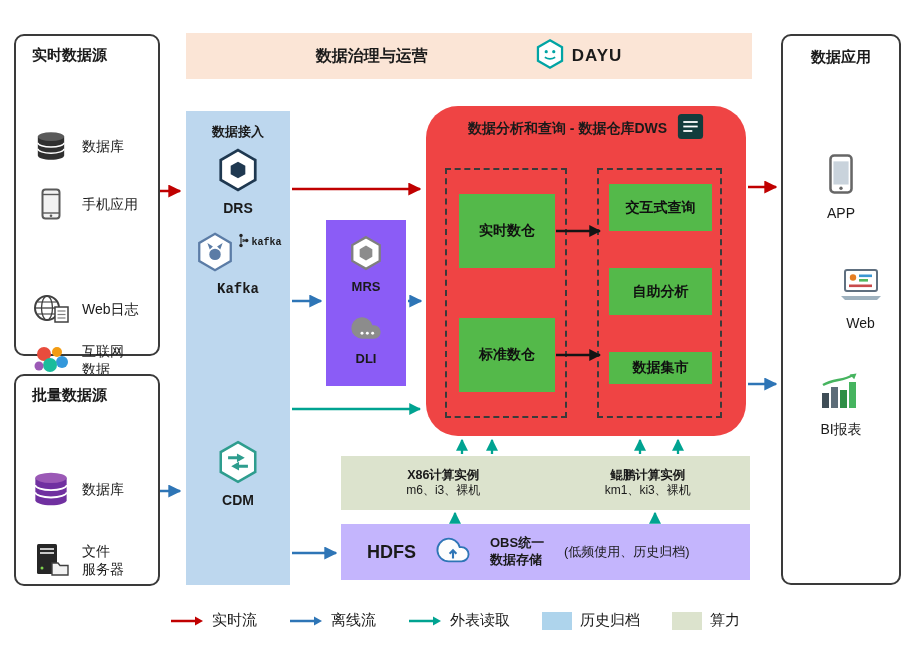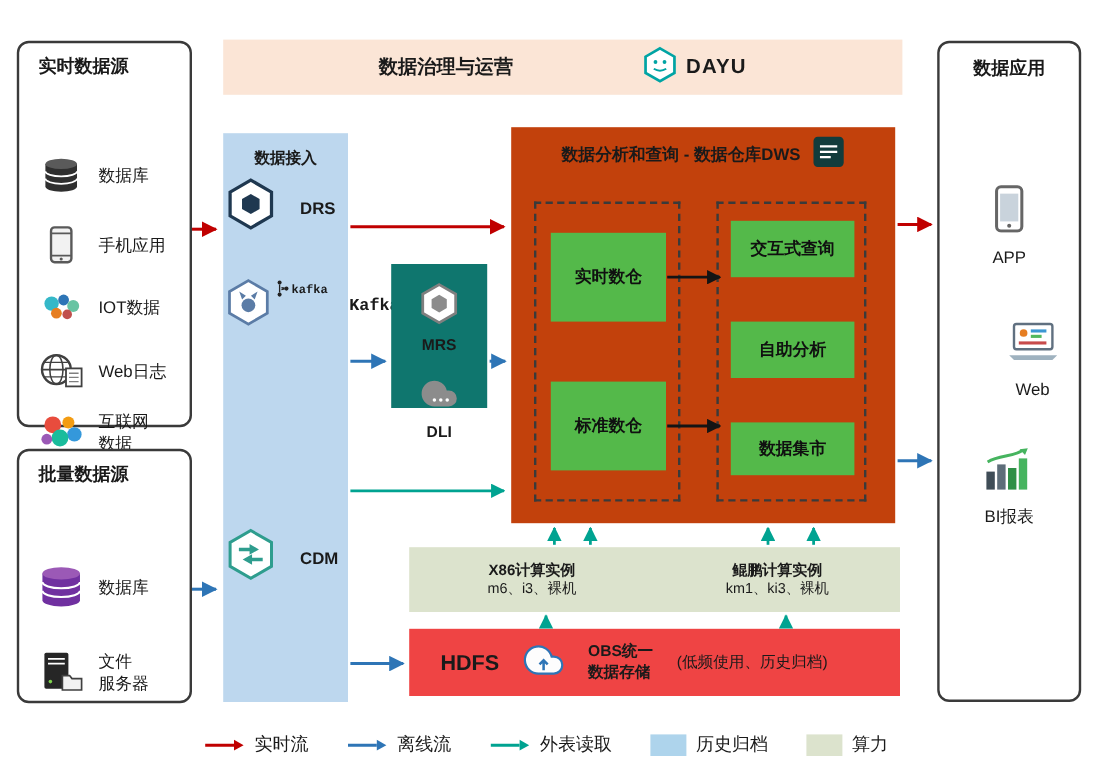--- a/index.html
+++ b/index.html
@@ -18,45 +18,45 @@
   
   .gov-bar { left:186px; top:33px; width:566px; height:46px; background:#fbe5d6;
              display:flex; align-items:center; justify-content:center; gap:106px; }
   .gov-title { font-size:16px; font-weight:bold; }
   .gov-logo { display:flex; align-items:center; gap:6px; }
   .gov-product { font-size:17px; font-weight:bold; letter-spacing:1px; }
 
   
   .acc { left:186px; top:111px; width:104px; height:474px; background:#bdd7ee; }
   .acc-title { font-size:13px; font-weight:bold; text-align:center; padding-top:12px; }
-  .acc-item { position:absolute; left:0; width:100%; display:flex; flex-direction:row; align-items:center; gap:18px; }
+  .acc-item { position:absolute; left:0; width:100%; display:flex; flex-direction:column; align-items:center; gap:3px; }
   .acc-label { font-weight:bold; font-size:14px; }
   .kafka-row { display:flex; align-items:flex-start; gap:2px; }
   .kafka-mark { display:flex; align-items:center; gap:2px; margin-top:2px; }
   .kafka-mark span { font-size:10px; font-weight:bold; }
 
   
-  .mid { left:326px; top:220px; width:80px; height:120px; background:#0f766e; }
+  .mid { left:326px; top:220px; width:80px; height:166px; background:#8b5cf6; }
   .mid-item { position:absolute; left:0; width:100%; display:flex; flex-direction:column; align-items:center; gap:3px; }
   .mid-label { font-weight:bold; font-size:13px; }
 
   
-  .dws { left:426px; top:106px; width:320px; height:330px; background:#c2410c; }
+  .dws { left:426px; top:106px; width:320px; height:330px; background:#ef4444;border-radius:32px; }
   .dws-title-row { position:absolute; left:0; right:0; top:7px; display:flex; align-items:center; justify-content:center; gap:10px; }
   .dws-title { font-weight:bold; font-size:14px; }
   .dashed { position:absolute; border:2px dashed #3a3a3a; }
   .module { position:absolute; background:#54b94a; display:flex; align-items:center; justify-content:center;
             font-weight:bold; font-size:14px; color:#101010; text-align:center; }
 
   
   .compute { left:341px; top:456px; width:409px; height:54px; background:#dce3cd; display:flex; }
   .compute-half { flex:1; display:flex; flex-direction:column; align-items:center; justify-content:center; line-height:1.3; }
   .compute-title { font-size:12.5px; font-weight:bold; }
   .compute-sub { font-size:12px; }
-  .hdfs { left:341px; top:524px; width:409px; height:56px; background:#ef4444;
+  .hdfs { left:341px; top:524px; width:409px; height:56px; background:#c4b5fd;
           display:flex; align-items:center; gap:14px; padding-left:26px; }
   .hdfs-label { font-size:18px; font-weight:bold; }
   .obs-label { width:60px; font-size:13px; font-weight:bold; line-height:1.3; }
   .obs-note { font-size:13px; }
 
   
   .app-item { position:absolute; left:0; width:100%; display:flex; flex-direction:column; align-items:center; gap:7px; }
   .app-label { font-size:14px; }
 
   
@@ -109,32 +109,20 @@
     <div class="src-row" style="top:104px;">
       <span class="ic">
         <svg width="20" height="32" viewBox="0 0 20 32">
           <rect x="1.5" y="1.5" width="17" height="29" rx="3" fill="#f2f2f2" stroke="#595959" stroke-width="2"></rect>
           <line x1="1.5" y1="6.5" x2="18.5" y2="6.5" stroke="#595959" stroke-width="1.4"></line>
           <line x1="1.5" y1="25" x2="18.5" y2="25" stroke="#595959" stroke-width="1.4"></line>
           <circle cx="10" cy="27.8" r="1.3" fill="#595959"></circle>
         </svg>
       </span>
       <span class="src-label">手机应用</span>
-    </div>
-    <div class="src-row" style="top:158px;">
-      <span class="ic">
-        <svg width="38" height="28" viewBox="0 0 38 28">
-          <circle cx="11" cy="11" r="6" fill="#35b8c8"></circle>
-          <circle cx="21" cy="8" r="4.5" fill="#2e75b6"></circle>
-          <circle cx="29" cy="13" r="5" fill="#68c4a3"></circle>
-          <circle cx="15" cy="19" r="4.5" fill="#e67e22"></circle>
-          <circle cx="24" cy="20" r="4" fill="#c0504d"></circle>
-        </svg>
-      </span>
-      <span class="src-label">IOT数据</span>
     </div>
     <div class="src-row" style="top:210px;">
       <span class="ic">
         <svg width="37" height="30" viewBox="0 0 37 30">
           <circle cx="14" cy="14" r="12" fill="#fff" stroke="#404040" stroke-width="2"></circle>
           <ellipse cx="14" cy="14" rx="5.5" ry="12" fill="none" stroke="#404040" stroke-width="1.3"></ellipse>
           <line x1="2" y1="14" x2="26" y2="14" stroke="#404040" stroke-width="1.3"></line>
           <line x1="4.5" y1="8" x2="23.5" y2="8" stroke="#404040" stroke-width="1.1"></line>
           <line x1="4.5" y1="20" x2="23.5" y2="20" stroke="#404040" stroke-width="1.1"></line>
           <rect x="22" y="13" width="13" height="15" fill="#fff" stroke="#404040" stroke-width="1.5"></rect>
@@ -280,21 +268,21 @@
         <span>标准数仓</span>
       </div>
     </div>
     <div class="dashed" style="left:171px;top:62px;width:125px;height:250px;">
       <div class="module" style="left:10px;top:14px;width:103px;height:47px;">
         <span>交互式查询</span>
       </div>
       <div class="module" style="left:10px;top:98px;width:103px;height:47px;">
         <span>自助分析</span>
       </div>
-      <div class="module" style="left:10px;top:182px;width:103px;height:44px;">
+      <div class="module" style="left:10px;top:182px;width:103px;height:32px;">
         <span>数据集市</span>
       </div>
     </div>
   </div>
 
   <div class="abs compute">
     <div class="compute-half">
       <span class="compute-title">X86计算实例</span>
       <span class="compute-sub">m6、i3、裸机</span>
     </div>

